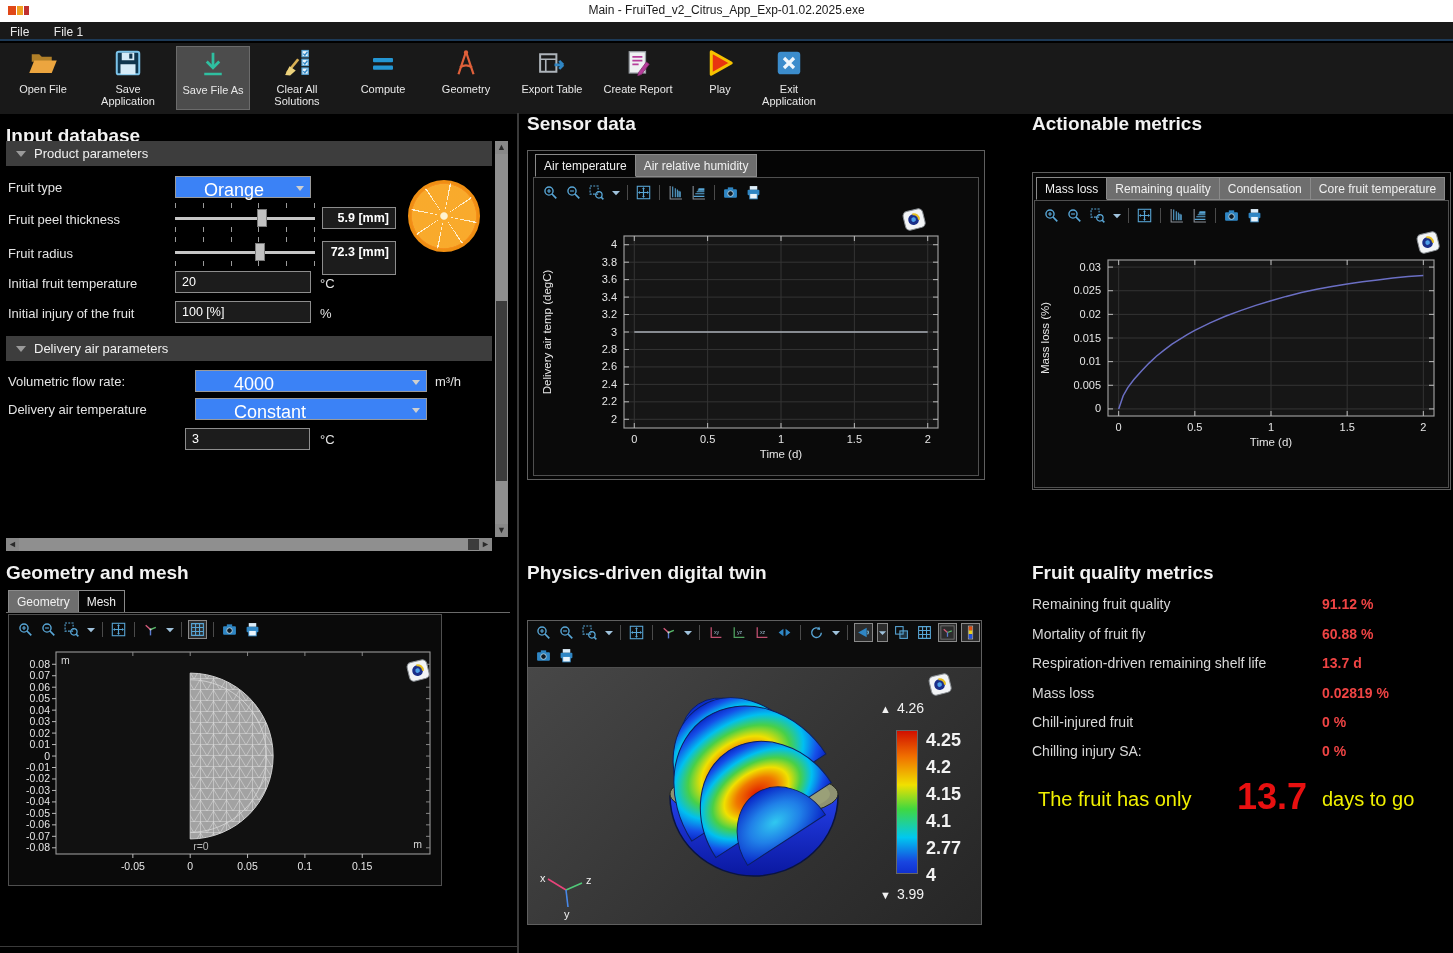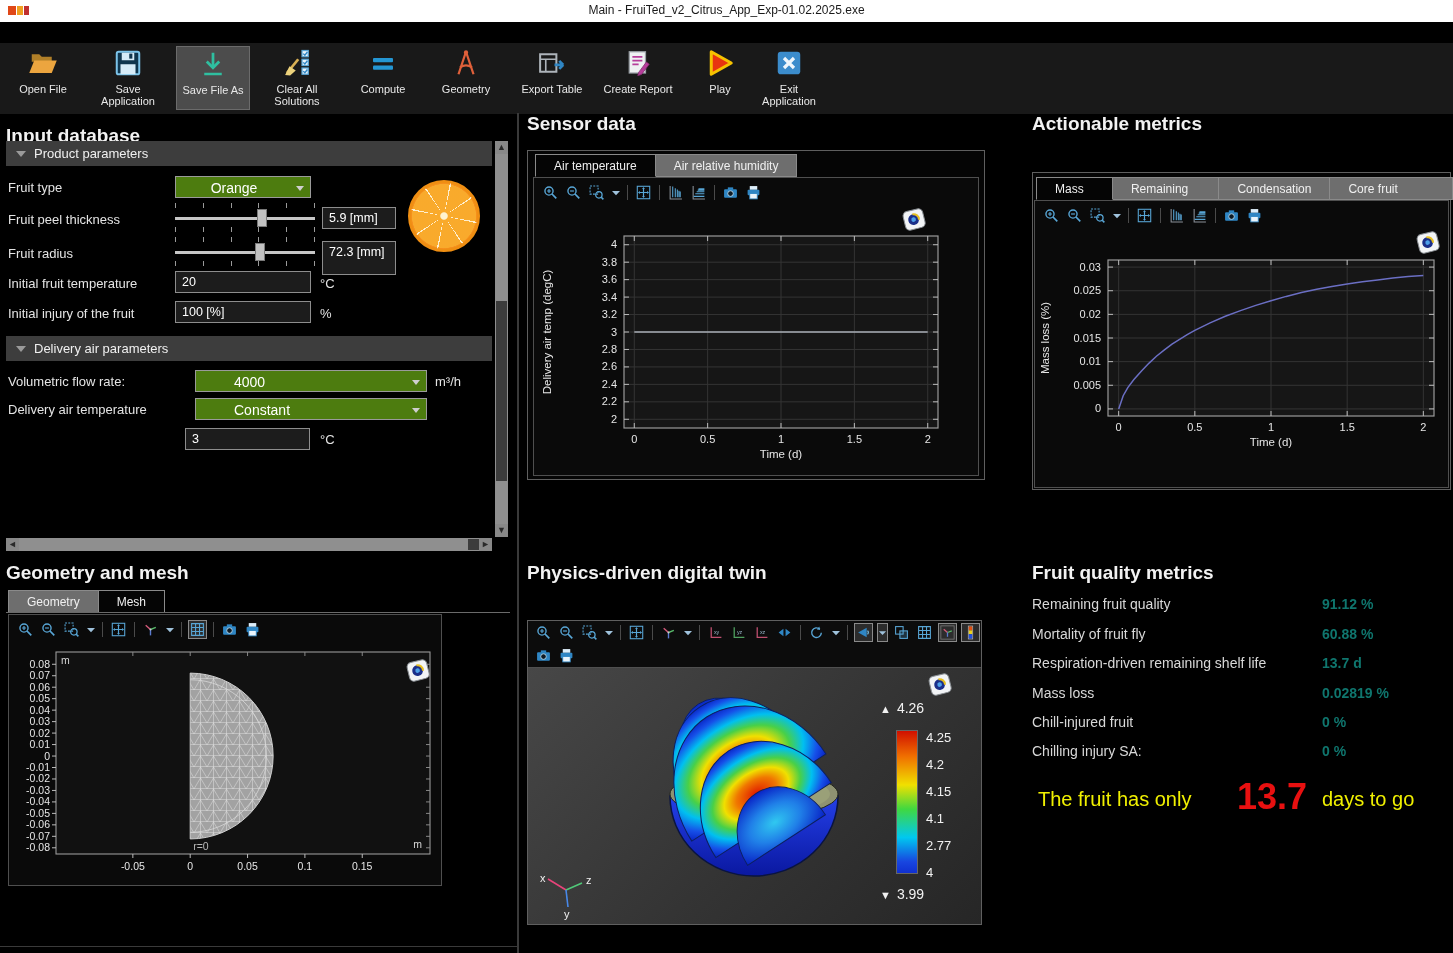--- a/index.html
+++ b/index.html
@@ -25,22 +25,22 @@
 
   
   .h1 { position:absolute; font-size:19px; font-weight:bold; color:#f2f2f2; }
 
   
   .sec-header { position:absolute; background:#3d3d3d; height:25px; line-height:25px; font-size:13px; color:#f0f0f0; padding-left:28px; }
   .sec-header .tri { position:absolute; left:10px; top:10px; width:0; height:0; border-left:5px solid transparent; border-right:5px solid transparent; border-top:6px solid #9a9a9a; }
   .flabel { position:absolute; font-size:13px; color:#e4e4e4; }
   .funit { position:absolute; font-size:13px; color:#e4e4e4; }
   .tinput { position:absolute; background:#1c1c1c; border:1px solid #8d8d8d; color:#fff; font-size:12.5px; padding:2px 6px; line-height:16px; }
-  .vbox { text-align:left; }
-  .dropdown { position:absolute; background:#4d7c0f; border:1px solid #9a9a9a; color:#fff; font-size:14px; }
+  .vbox { text-align:right;font-weight:bold; }
+  .dropdown { position:absolute; background:#3b82f6; border:1px solid #9a9a9a; color:#fff; font-size:18px; }
   .dropdown .dd-text { position:absolute; left:0; right:18px; top:3px; }
   .dropdown .dd-text.center { text-align:center; }
   .dropdown .dd-text.left { padding-left:38px; text-align:left; }
   .dd-caret { position:absolute; right:6px; top:9px; width:0; height:0; border-left:4px solid transparent; border-right:4px solid transparent; border-top:5px solid #cfcfcf; }
   .slider { position:absolute; width:140px; height:10px; }
   .slider .track { position:absolute; left:0; right:0; top:4px; height:3px; background:#c6c6c6; }
   .slider .thumb { position:absolute; top:-4px; width:10px; height:18px; background:#c2c2c2; border:1px solid #7a7a7a; }
   .tickrow { position:absolute; width:140px; height:5px;
       background-image:repeating-linear-gradient(to right,#9a9a9a 0 1px,transparent 1px 27.8px); }
   .orange { position:absolute; width:72px; height:72px; border-radius:50%;
@@ -54,68 +54,72 @@
   
   .vscroll { position:absolute; width:13px; background:#8f8f8f; }
   .hscroll { position:absolute; height:13px; background:#8f8f8f; }
   .sb-btn { position:absolute; width:13px; height:13px; background:#888; color:#2a2a2a; font-size:9px; line-height:13px; text-align:center; }
   .sb-thumb { position:absolute; background:#3c3c3c; }
 
   
   .gbox { position:absolute; border:1px solid #5f5f5f; background:#050505; }
   .pbox { position:absolute; border:1px solid #4f4f4f; background:#0a0a0a; }
   .tabs { position:absolute; display:flex; }
-  .tab { height:23px; line-height:22px; padding:0 18px; font-size:12px; color:#f0f0f0; background:#6e6e6e; border:1px solid #8a8a8a; border-left:none; }
+  .tab { height:23px; line-height:22px; padding:0 8px; font-size:12px; color:#f0f0f0; background:#6e6e6e; border:1px solid #8a8a8a; border-left:none; }
   .tab:first-child { border-left:1px solid #8a8a8a; }
   .tab.active { background:#050505; border-bottom:1px solid #050505; }
 
   
   .ptb { position:absolute; display:flex; align-items:center; gap:4px; }
   .tbtn { display:inline-flex; align-items:center; justify-content:center; width:19px; height:19px; }
   .tbtn.narrow { width:11px; }
   .tbtn.pressed { background:#2c2c2c; border:1px solid #8a8a8a; }
   .tsep { width:1px; height:15px; background:#4a4a4a; margin:0 2px; }
   .logo-badge { position:absolute; }
 
   .chart { position:absolute; }
 
   
   .twin-toolbar { position:absolute; background:#0c0c0c; border-bottom:1px solid #4f4f4f; }
   .twin-scene { position:absolute; background:linear-gradient(135deg,#474747 0%,#343434 55%,#262626 100%); }
   .cbar { position:absolute; width:22px; border:1px solid #666;
       background:linear-gradient(to bottom,#d01000 0%,#f07000 18%,#f0e000 38%,#40d840 55%,#00c8f0 75%,#1846e0 92%,#1030d0 100%); }
-  .cbar-label { position:absolute; font-size:13px; color:#f2f2f2; }
+  .cbar-label { position:absolute; font-size:18px; color:#f2f2f2;font-weight:bold; }
   .cbar-marker { position:absolute; font-size:14px; color:#f2f2f2; }
   .cbar-marker .tri-up::before { content:"▲"; margin-right:6px; font-size:11px; }
   .cbar-marker .tri-dn::before { content:"▼"; margin-right:6px; font-size:11px; }
   .axis-lab { position:absolute; font-size:11px; color:#f0f0f0; }
 
   
   .qrow-label { position:absolute; font-size:14px; color:#d8d8d8; }
-  .qrow-value { position:absolute; font-size:14px; font-weight:bold; color:#0f766e; }
+  .qrow-value { position:absolute; font-size:14px; font-weight:bold; color:#ef4444; }
   .alert-pre, .alert-post { position:absolute; font-size:20px; color:#f0f000; }
   .alert-num { position:absolute; font-size:36px; font-weight:bold; color:#e81010; }
 
   .vline { position:absolute; width:2px; background:#3a3a3a; }
   .hline { position:absolute; height:1px; background:#3a3a3a; }
 </style>
 </head>
 <body>
 
 <div id="app">
 
   <div class="titlebar">
     <span class="app-logo">
         <i style="width:8px;background:#e04818"></i>
         <i style="width:6px;background:#f0a020"></i>
         <i style="width:5px;background:#c03030"></i>
       </span>
     <div class="title">Main - FruiTed_v2_Citrus_App_Exp-01.02.2025.exe</div>
   </div>
 
+  <div class="menubar">
+    <span>File</span>
+    <span>File 1</span>
+  </div>
 
   <div class="ribbon">
     <div class="rbtn" style="left:10px;width:66px">
         <span class="ricon"><svg width="30" height="30" viewBox="0 0 24 24">
             <path d="M3 5h6l2 2h8v4H3z" fill="#b07f28"></path>
             <path d="M1 20l4-10h18l-4 10z" fill="#eca53f"></path>
           </svg></span>
         <span class="rlabel">Open File</span>
       </div>
     <div class="rbtn" style="left:90px;width:76px">

